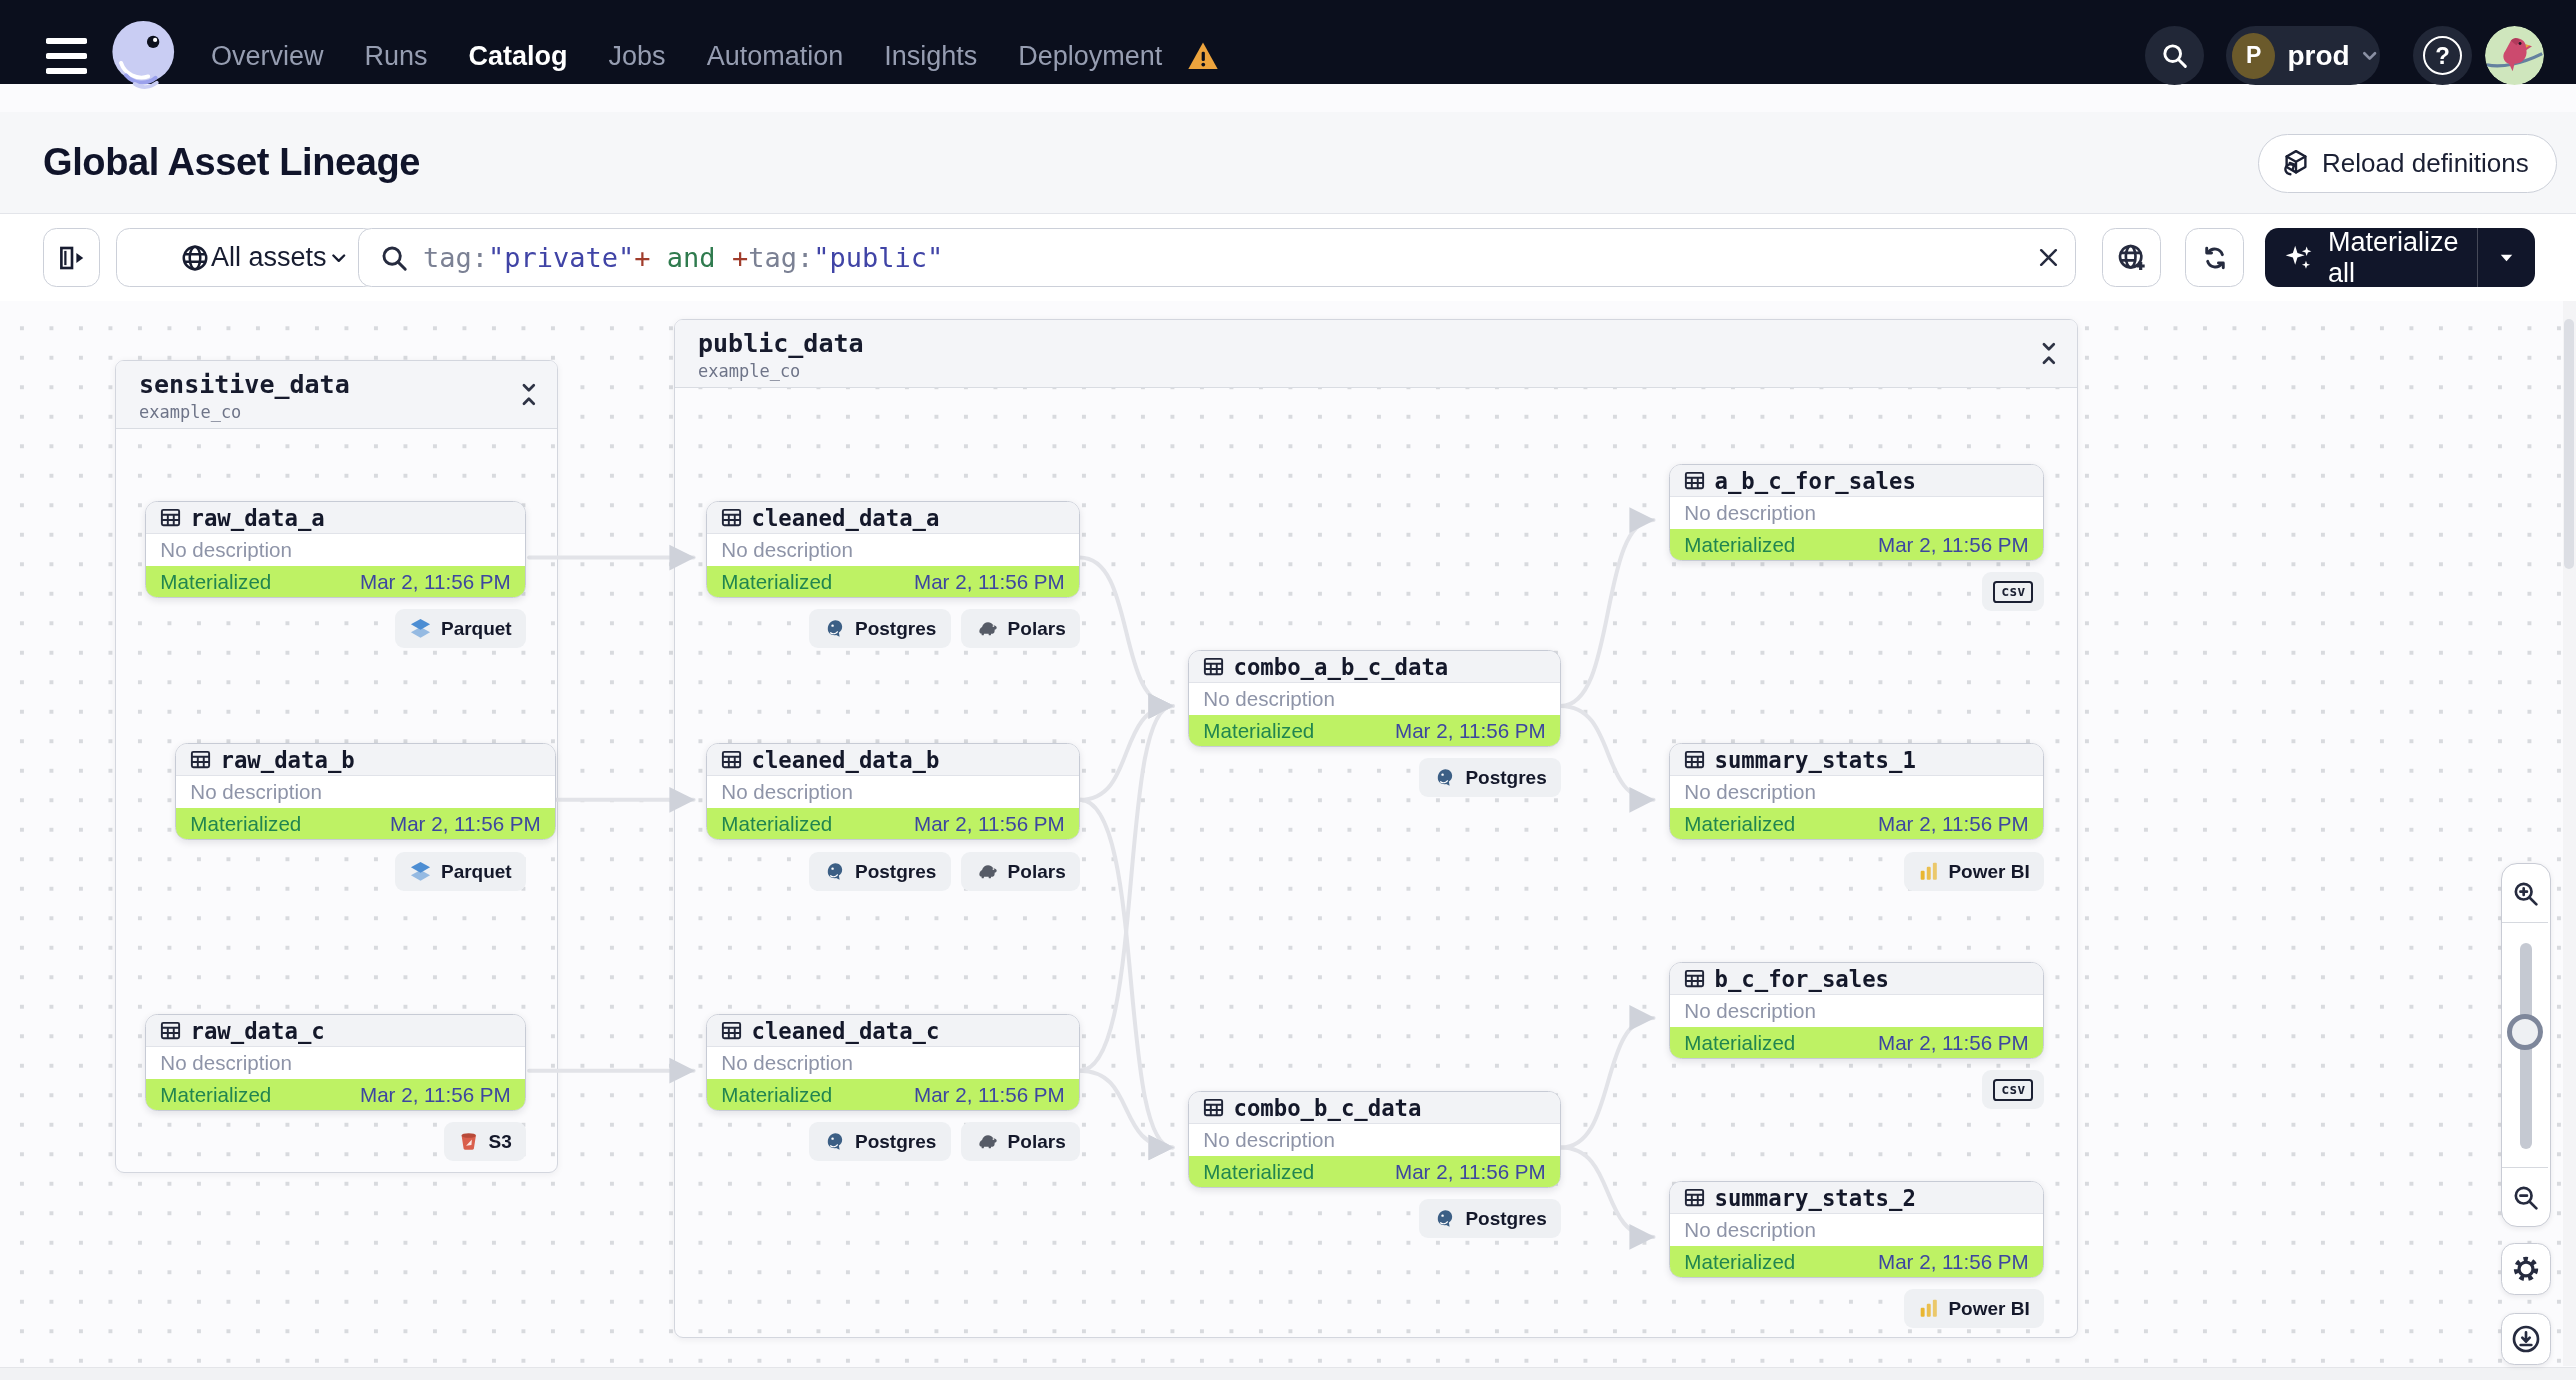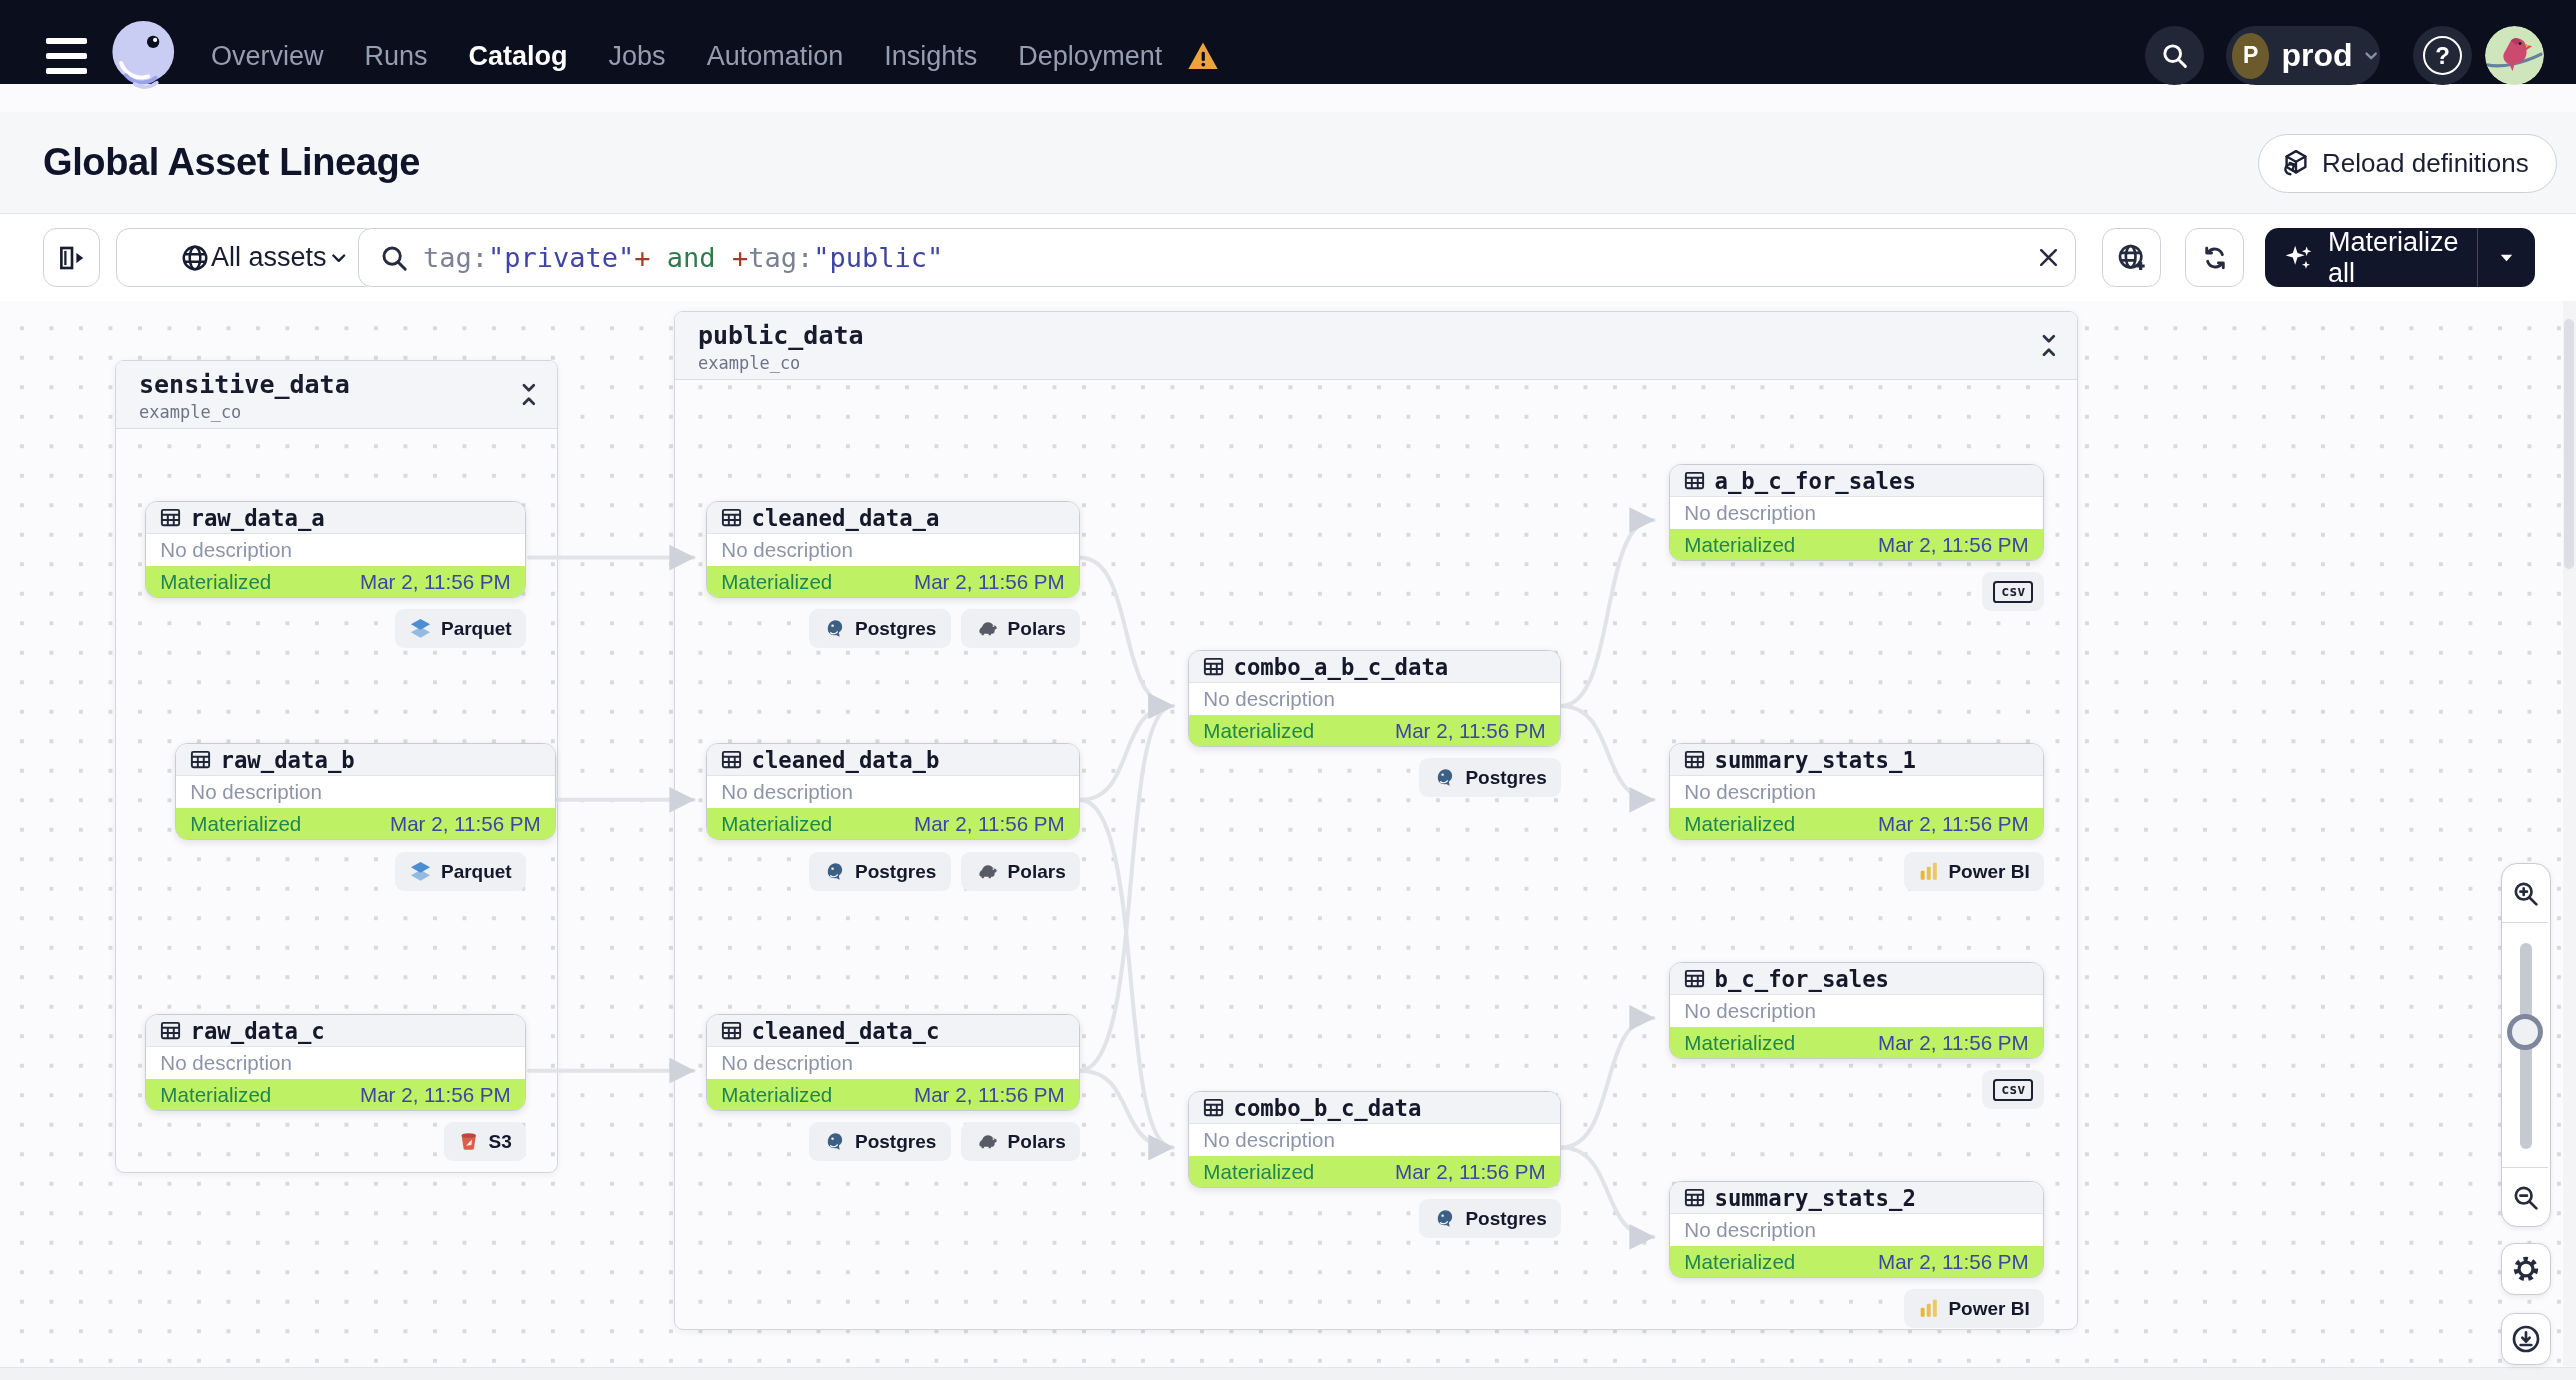--- a/index.html
+++ b/index.html
@@ -20,21 +20,21 @@
   .navlink { color:#969db1; font-size:27px; font-weight:500; cursor:pointer; }
   .navlink.active { color:#ffffff; font-weight:700; }
   .warn-tri { width:32px; height:29.5px; margin-left:-16px; }
   .circle-btn { position:absolute; width:59px; height:59px; border-radius:50%;
                 background:#212737; display:flex; align-items:center; justify-content:center; cursor:pointer; }
   .env-pill { position:absolute; left:2226px; top:26px; height:59px; width:154px; border-radius:29.5px;
               background:#212737; display:flex; align-items:center; cursor:pointer; }
   .env-avatar { width:46px; height:46px; border-radius:50%; background:#6b5a2b; color:#fff;
                 margin-left:6.3px; display:flex; align-items:center; justify-content:center;
                 font-size:23px; font-weight:700; }
-  .env-name { color:#fff; font-size:32px; font-weight:600; margin-left:12.5px; }
+  .env-name { color:#fff; font-size:28px; font-weight:600; margin-left:12.5px; }
   .env-pill svg { margin-left:9px; }
   .help-q { width:39px; height:39px; border:2.7px solid #fff; border-radius:50%; color:#fff;
             font-size:24px; font-weight:700; display:flex; align-items:center; justify-content:center; }
   .user-avatar { position:absolute; left:2485px; top:26px; width:59px; height:59px; border-radius:50%;
                  overflow:hidden; cursor:pointer; }
 
   
   .titlebar { position:absolute; left:0; top:112px; width:2576px; height:102px; background:#f6f7f9;
               border-bottom:0.9px solid #e3e5ea; }
   .page-title { position:absolute; left:43px; top:29px; font-size:38px; font-weight:700; color:#10142a;
@@ -281,21 +281,21 @@
       <div class="group-head">
         <div class="group-title mono">sensitive_data</div>
         <div class="group-sub mono">example_co</div>
         <svg class="group-collapse" width="19.7" height="27" viewBox="0 0 16 22" fill="none" stroke="#2e3345" stroke-width="2.2" stroke-linecap="round" stroke-linejoin="round">
           <path d="M4 3.5 8 7.5 12 3.5"></path>
             <path d="M4 18.5 8 14.5 12 18.5"></path>
         </svg>
       </div>
     </div>
 
-    <div class="group" style="left:674px; top:10px; width:1404px; height:1019px;">
+    <div class="group" style="left:674px; top:18px; width:1404px; height:1019px;">
       <div class="group-head">
         <div class="group-title mono">public_data</div>
         <div class="group-sub mono">example_co</div>
         <svg class="group-collapse" width="19.7" height="27" viewBox="0 0 16 22" fill="none" stroke="#2e3345" stroke-width="2.2" stroke-linecap="round" stroke-linejoin="round">
           <path d="M4 3.5 8 7.5 12 3.5"></path>
             <path d="M4 18.5 8 14.5 12 18.5"></path>
         </svg>
       </div>
     </div>
 

